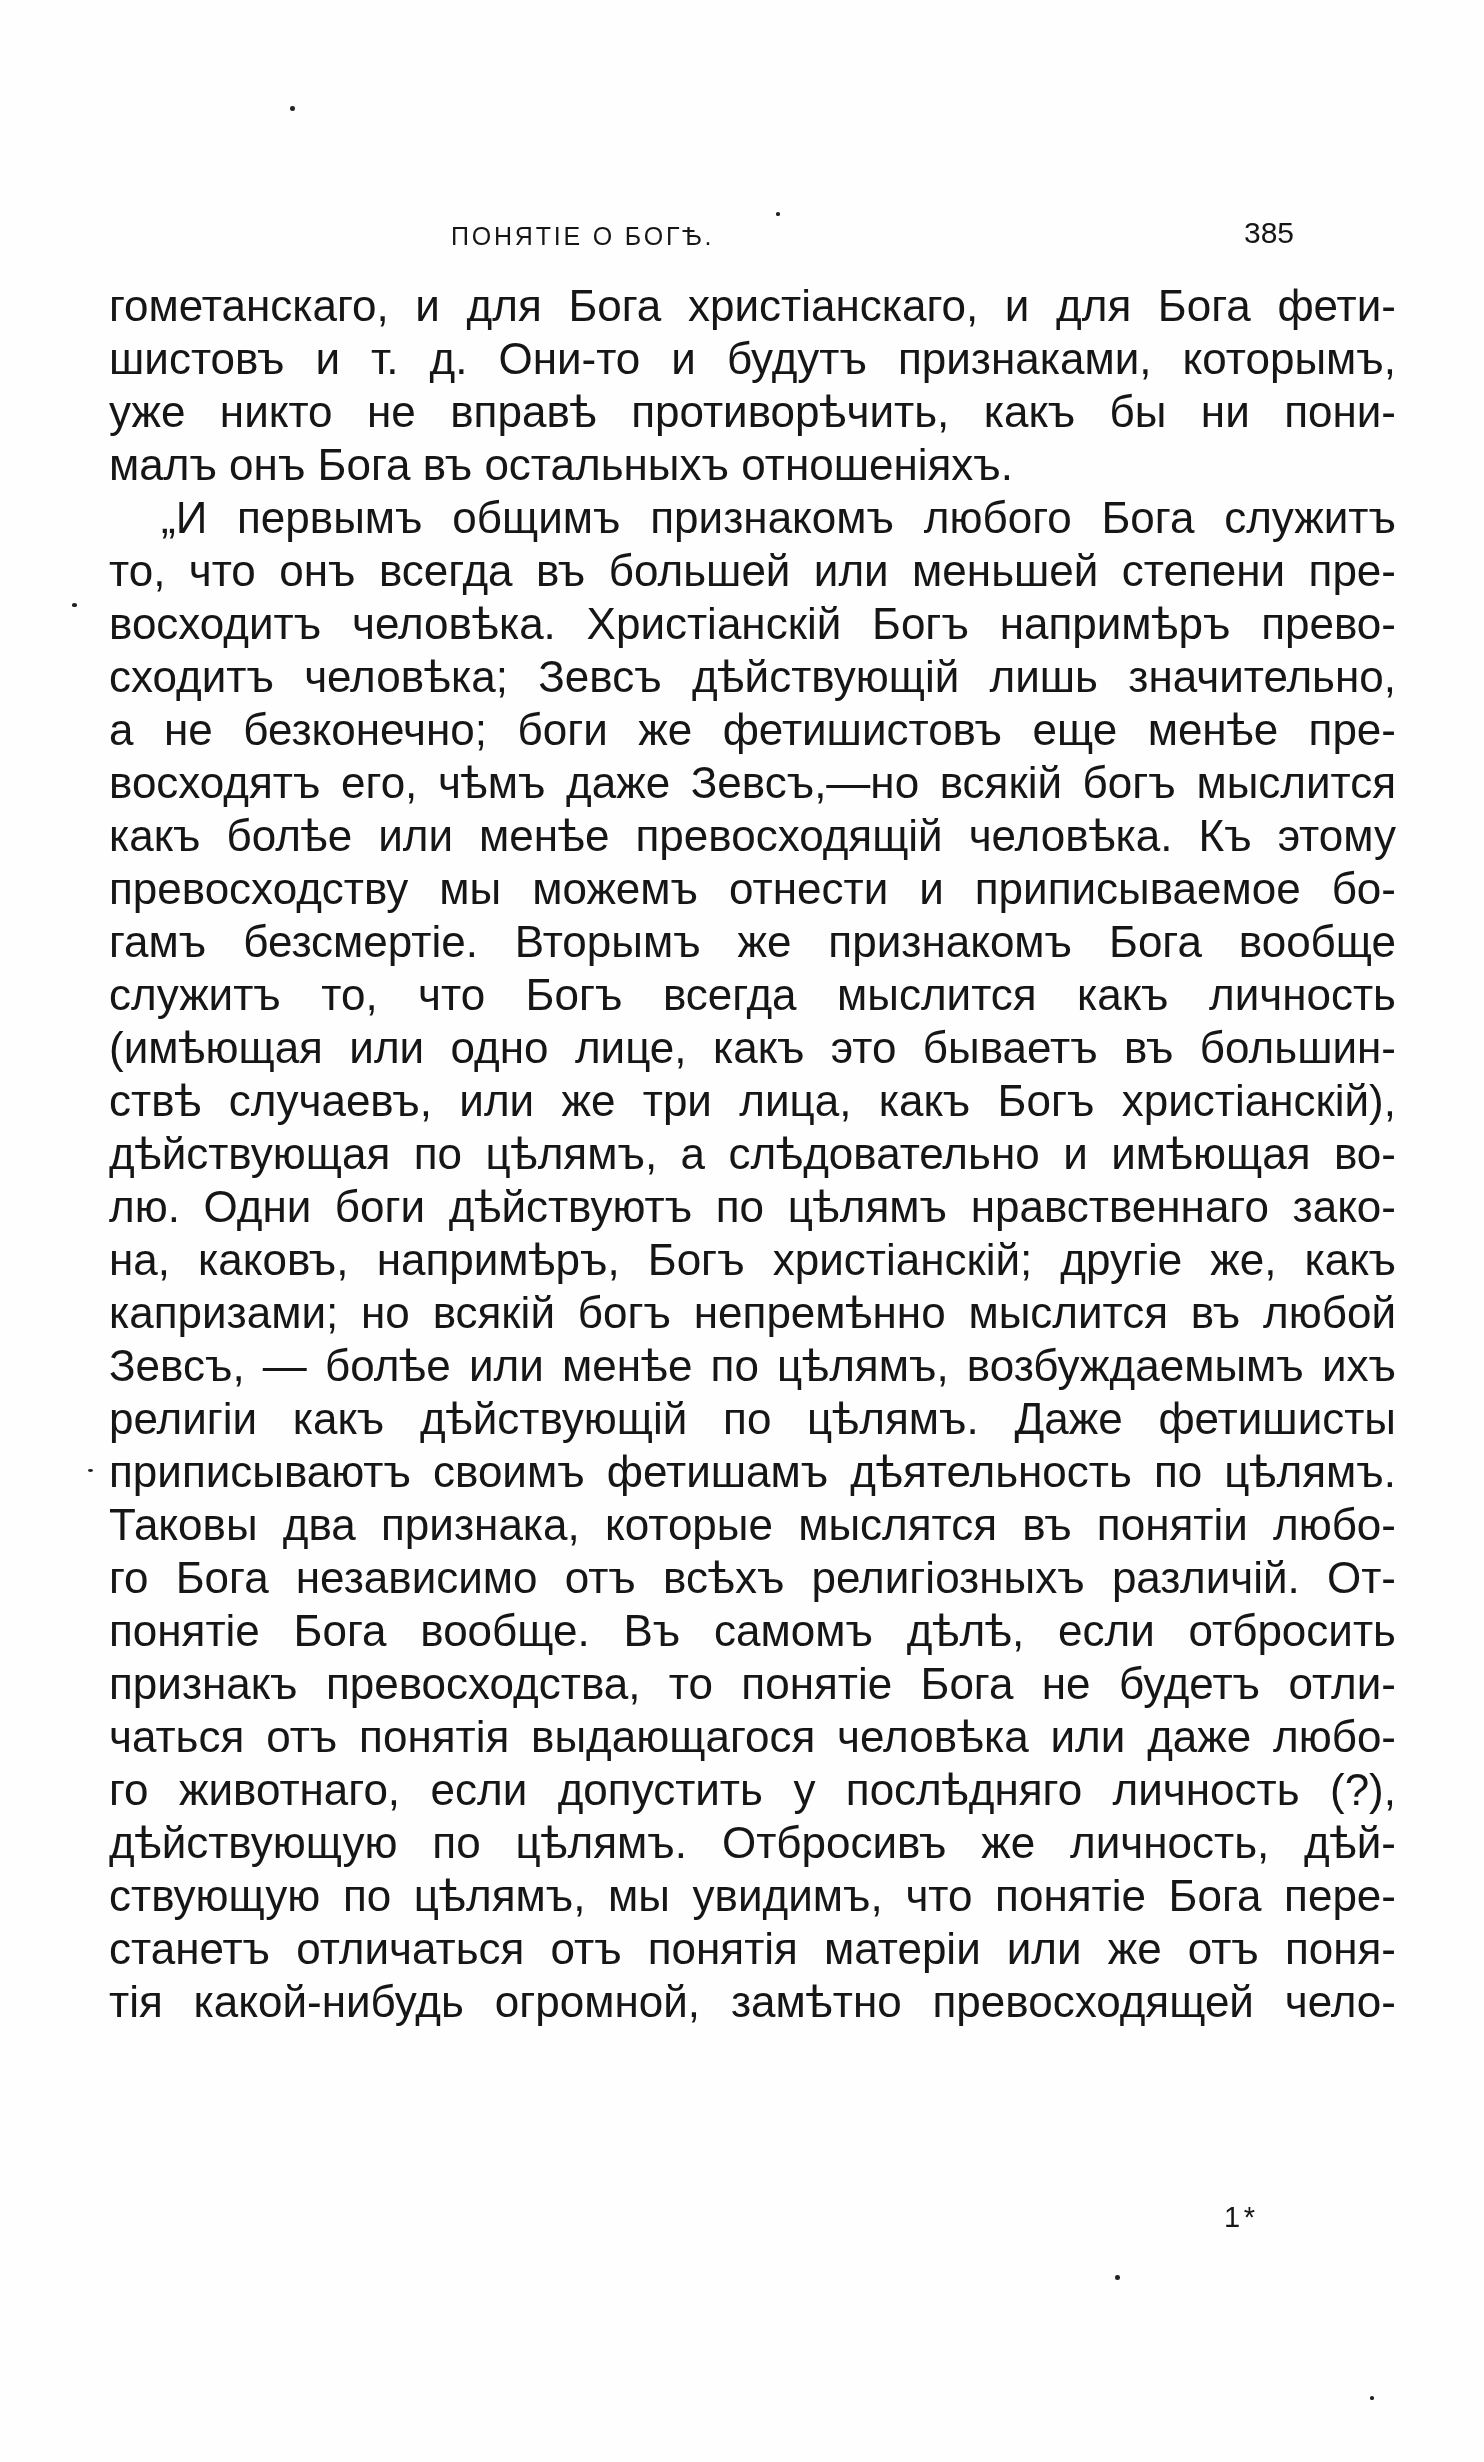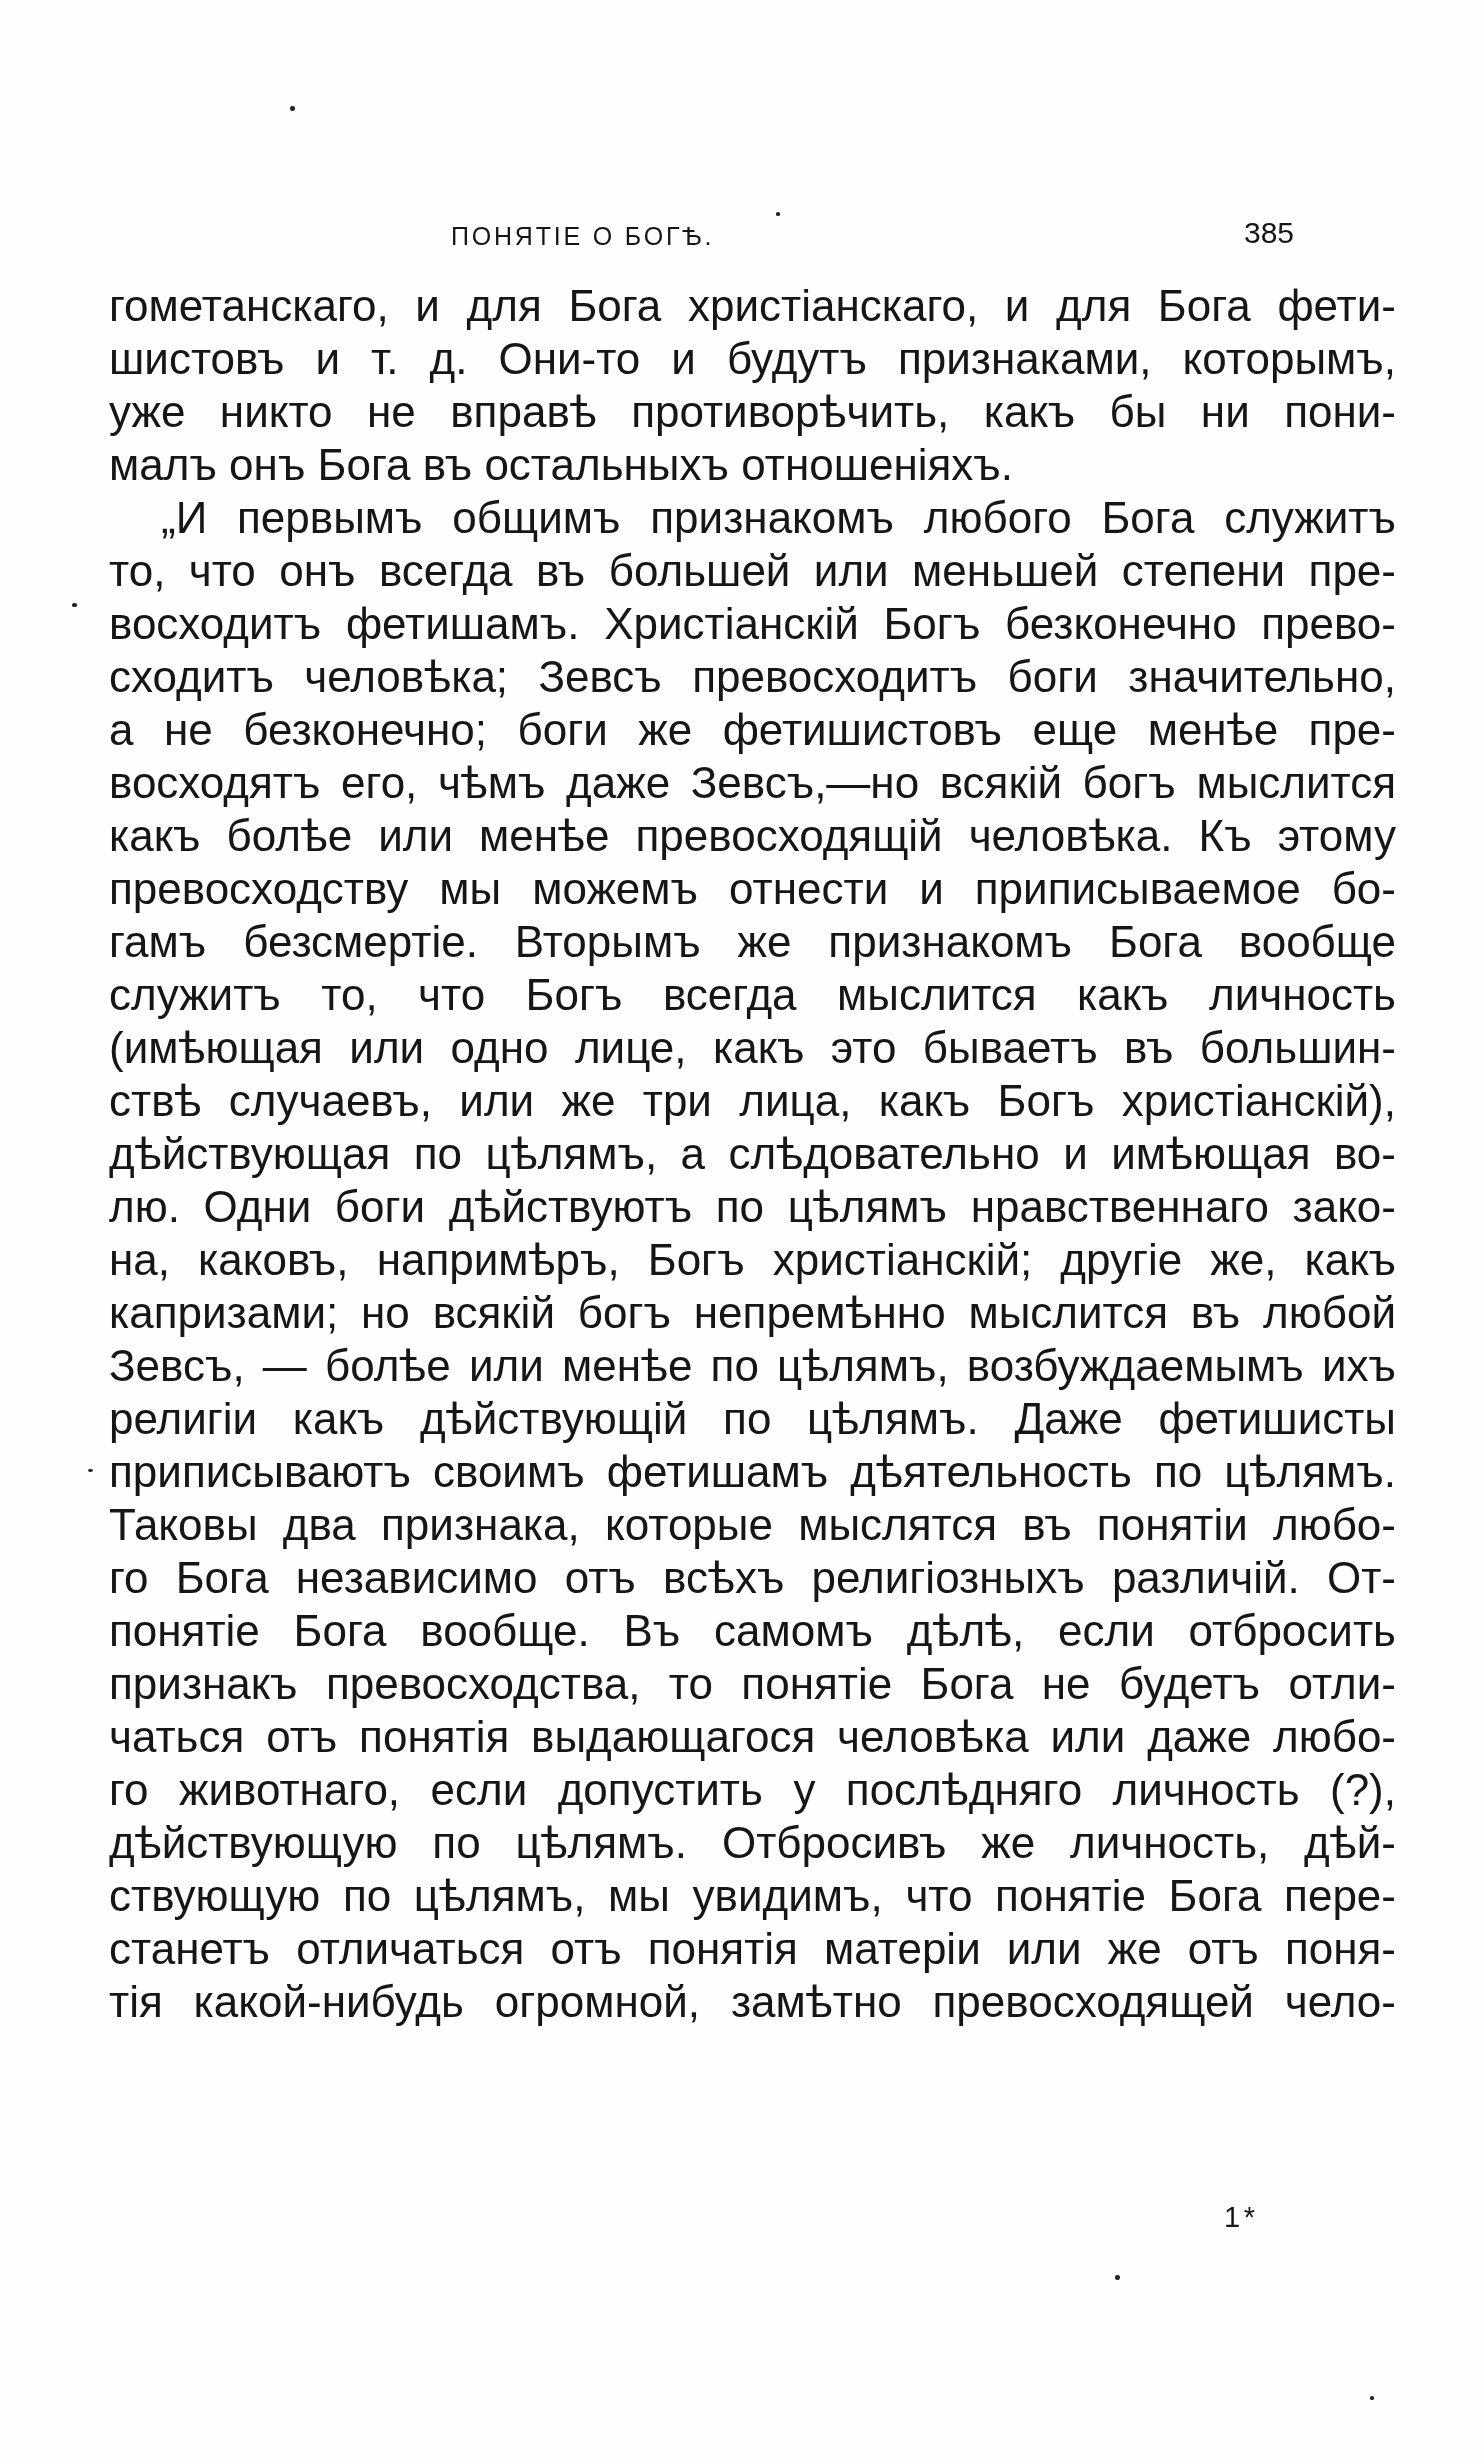--- a/index.html
+++ b/index.html
@@ -81,22 +81,22 @@
 
   <span class="page-number">385</span>
 
   <div class="text-block">
       <div class="line">гометанскаго, и для Бога христіанскаго, и для Бога фети-</div>
       <div class="line">шистовъ и т. д. Они-то и будутъ признаками, которымъ,</div>
       <div class="line">уже никто не вправѣ противорѣчить, какъ бы ни пони-</div>
       <div class="line para-end">малъ онъ Бога въ остальныхъ отношеніяхъ.</div>
       <div class="line indent">„И первымъ общимъ признакомъ любого Бога служитъ</div>
       <div class="line">то, что онъ всегда въ большей или меньшей степени пре-</div>
-      <div class="line">восходитъ фетишамъ. Христіанскій Богъ безконечно прево-</div>
-      <div class="line">сходитъ человѣка; Зевсъ превосходитъ боги значительно,</div>
+      <div class="line">восходитъ человѣка. Христіанскій Богъ напримѣръ прево-</div>
+      <div class="line">сходитъ человѣка; Зевсъ дѣйствующій лишь значительно,</div>
       <div class="line">а не безконечно; боги же фетишистовъ еще менѣе пре-</div>
       <div class="line">восходятъ его, чѣмъ даже Зевсъ,—но всякій богъ мыслится</div>
       <div class="line">какъ болѣе или менѣе превосходящій человѣка. Къ этому</div>
       <div class="line">превосходству мы можемъ отнести и приписываемое бо-</div>
       <div class="line">гамъ безсмертіе. Вторымъ же признакомъ Бога вообще</div>
       <div class="line">служитъ то, что Богъ всегда мыслится какъ личность</div>
       <div class="line">(имѣющая или одно лице, какъ это бываетъ въ большин-</div>
       <div class="line">ствѣ случаевъ, или же три лица, какъ Богъ христіанскій),</div>
       <div class="line">дѣйствующая по цѣлямъ, а слѣдовательно и имѣющая во-</div>
       <div class="line">лю. Одни боги дѣйствуютъ по цѣлямъ нравственнаго зако-</div>

